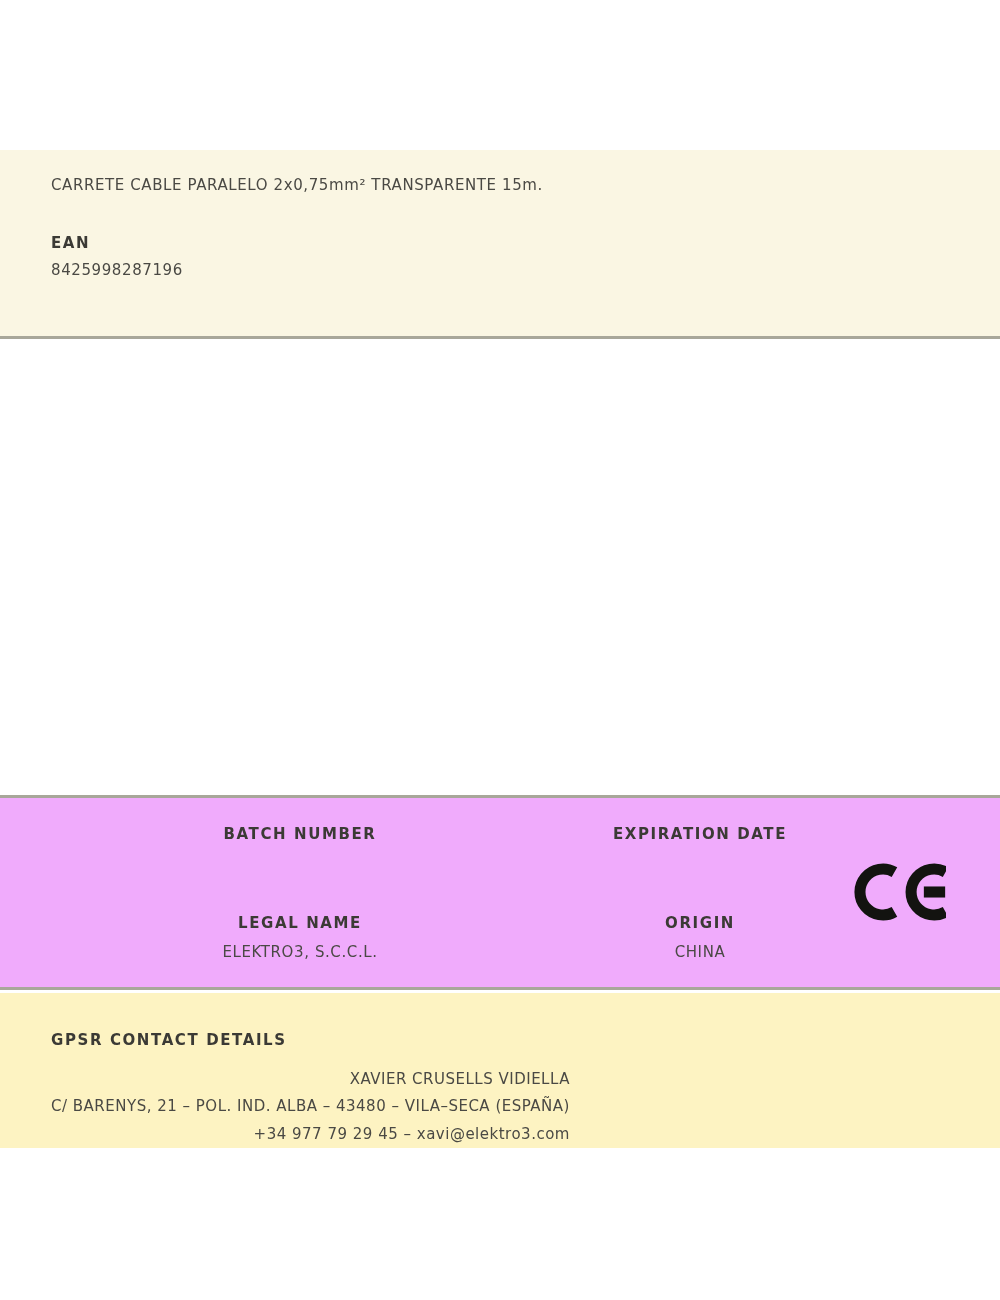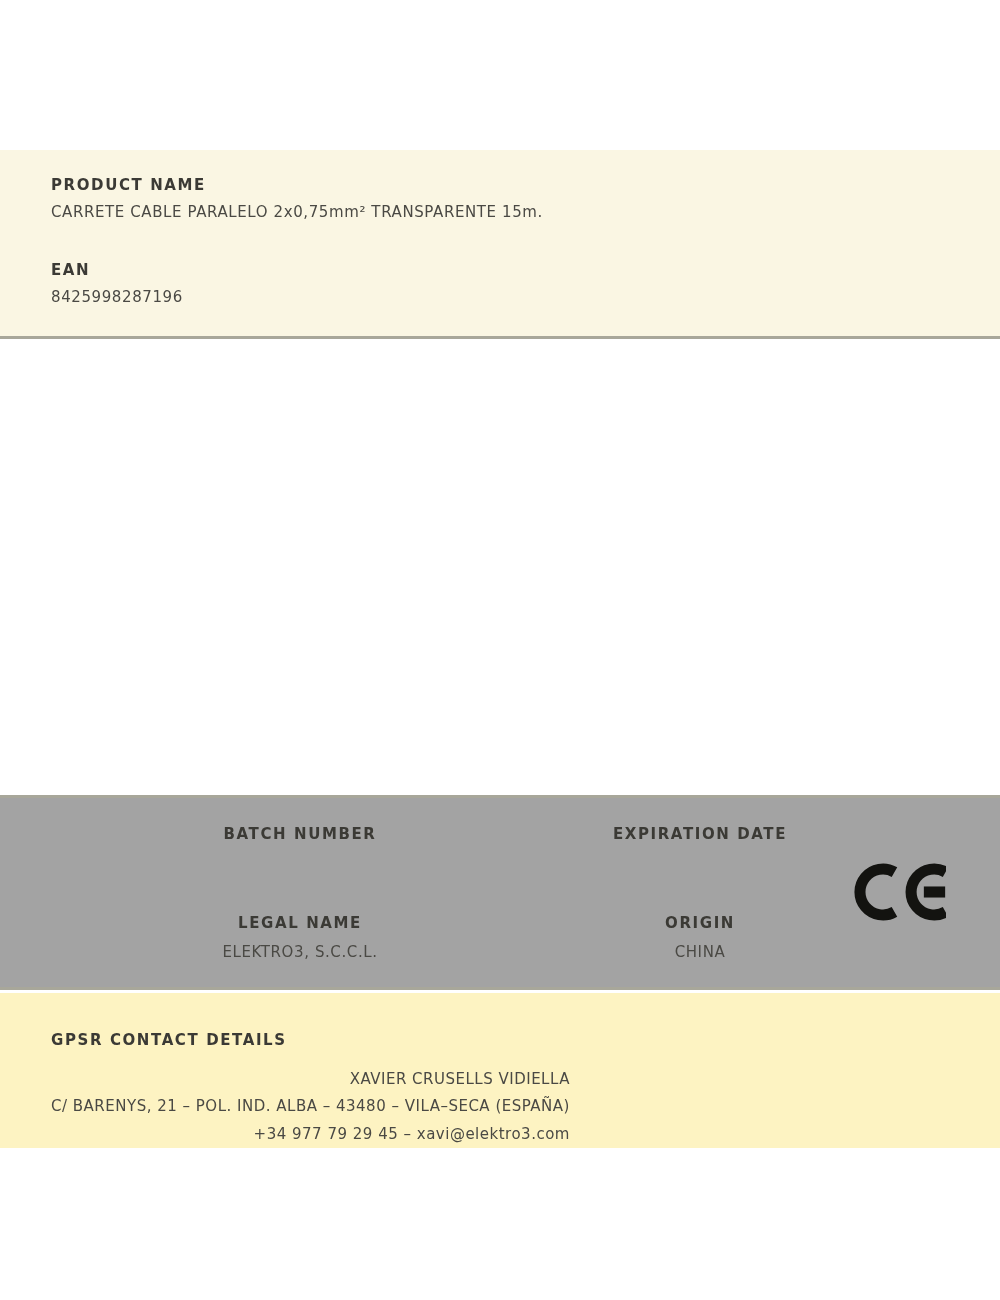--- a/index.html
+++ b/index.html
@@ -33,21 +33,21 @@
     letter-spacing: 0.6px;
     color: #4a4944;
   }
   .sec-product .field-label { margin-bottom: 9px; }
   .gap-lg { height: 40px; }
 
   
   .sec-batch {
     top: 795px;
     height: 195px;
-    background: #a3a3a3;
+    background: #f0abfc;
     border-top: 3px solid #a8a79a;
     border-bottom: 3px solid #a8a79a;
   }
   .cols-row {
     position: absolute;
     left: 100px;
     right: 100px;
     display: flex;
   }
   .cols-row .cell {
@@ -89,21 +89,20 @@
     font-size: 15px;
     letter-spacing: 0.5px;
     line-height: 27.5px;
     color: #4a4944;
   }
 </style>
 </head>
 <body>
 
 <div class="section sec-product">
-  <div class="field-label">PRODUCT NAME</div>
   <div class="field-value">CARRETE CABLE PARALELO 2x0,75mm² TRANSPARENTE 15m.</div>
   <div class="gap-lg"></div>
   <div class="field-label">EAN</div>
   <div class="field-value">8425998287196</div>
 </div>
 
 <div class="section sec-batch">
   <div class="cols-row row-labels-1">
     <div class="cell field-label">BATCH NUMBER</div>
     <div class="cell field-label">EXPIRATION DATE</div>

